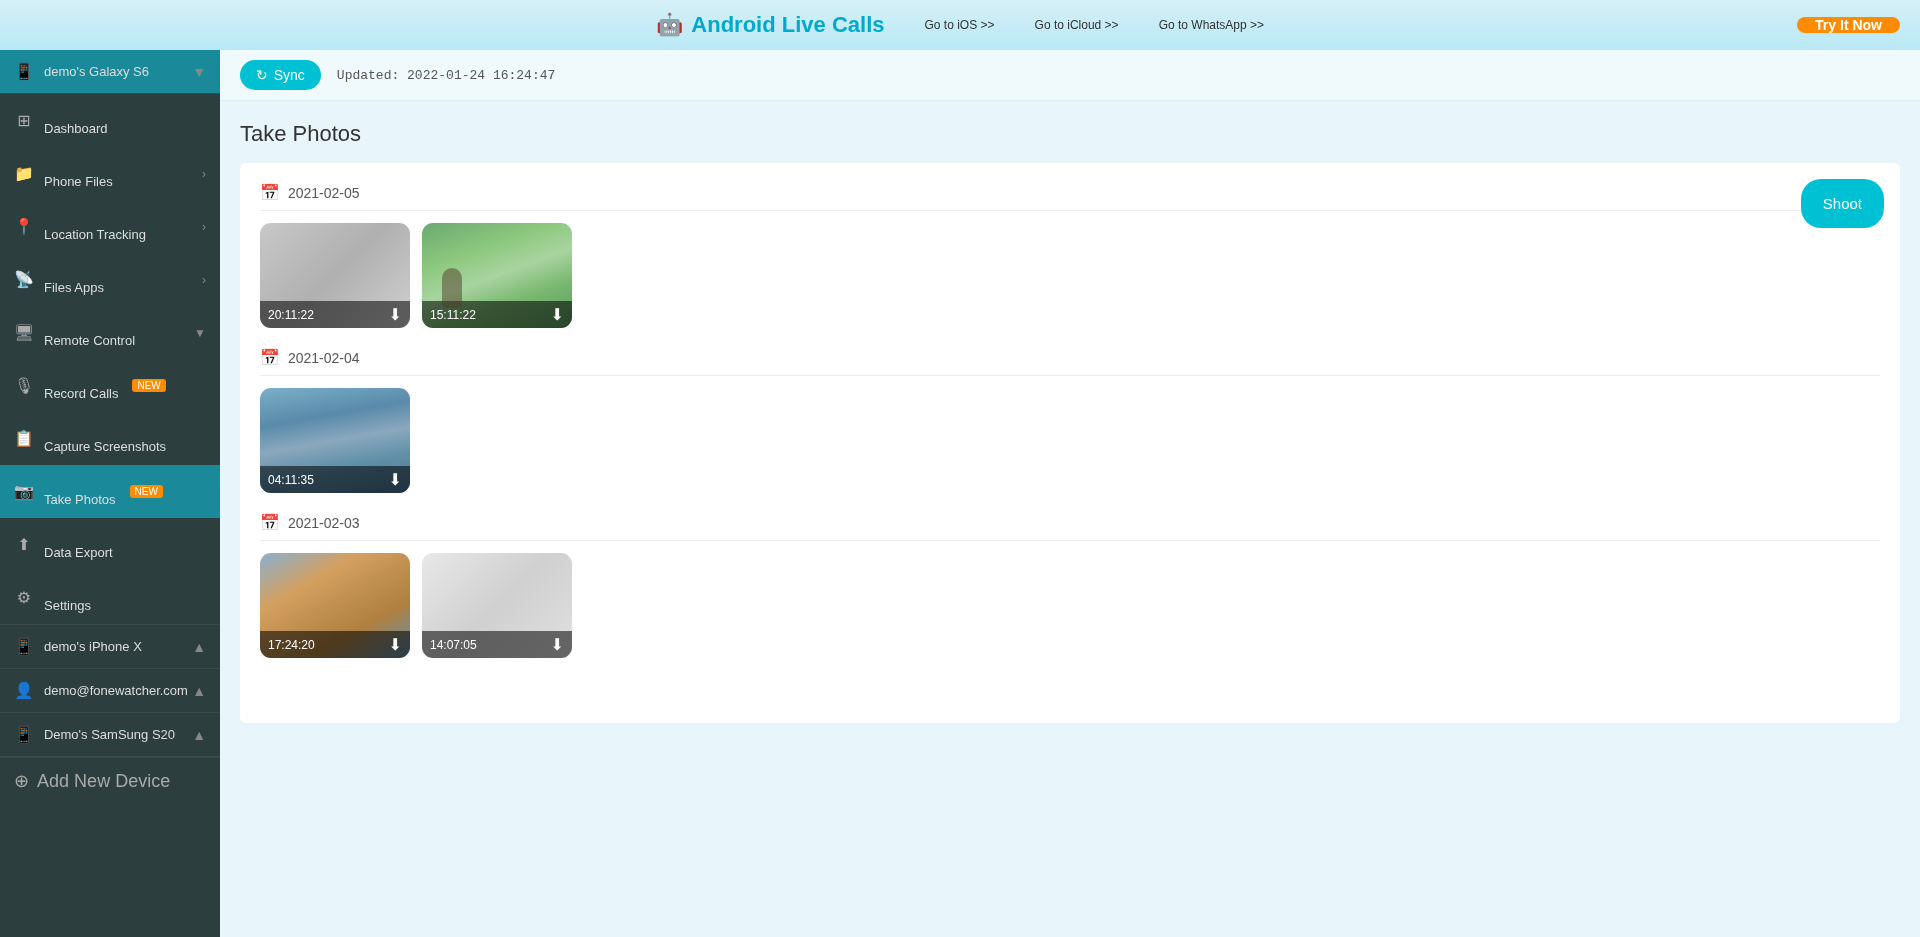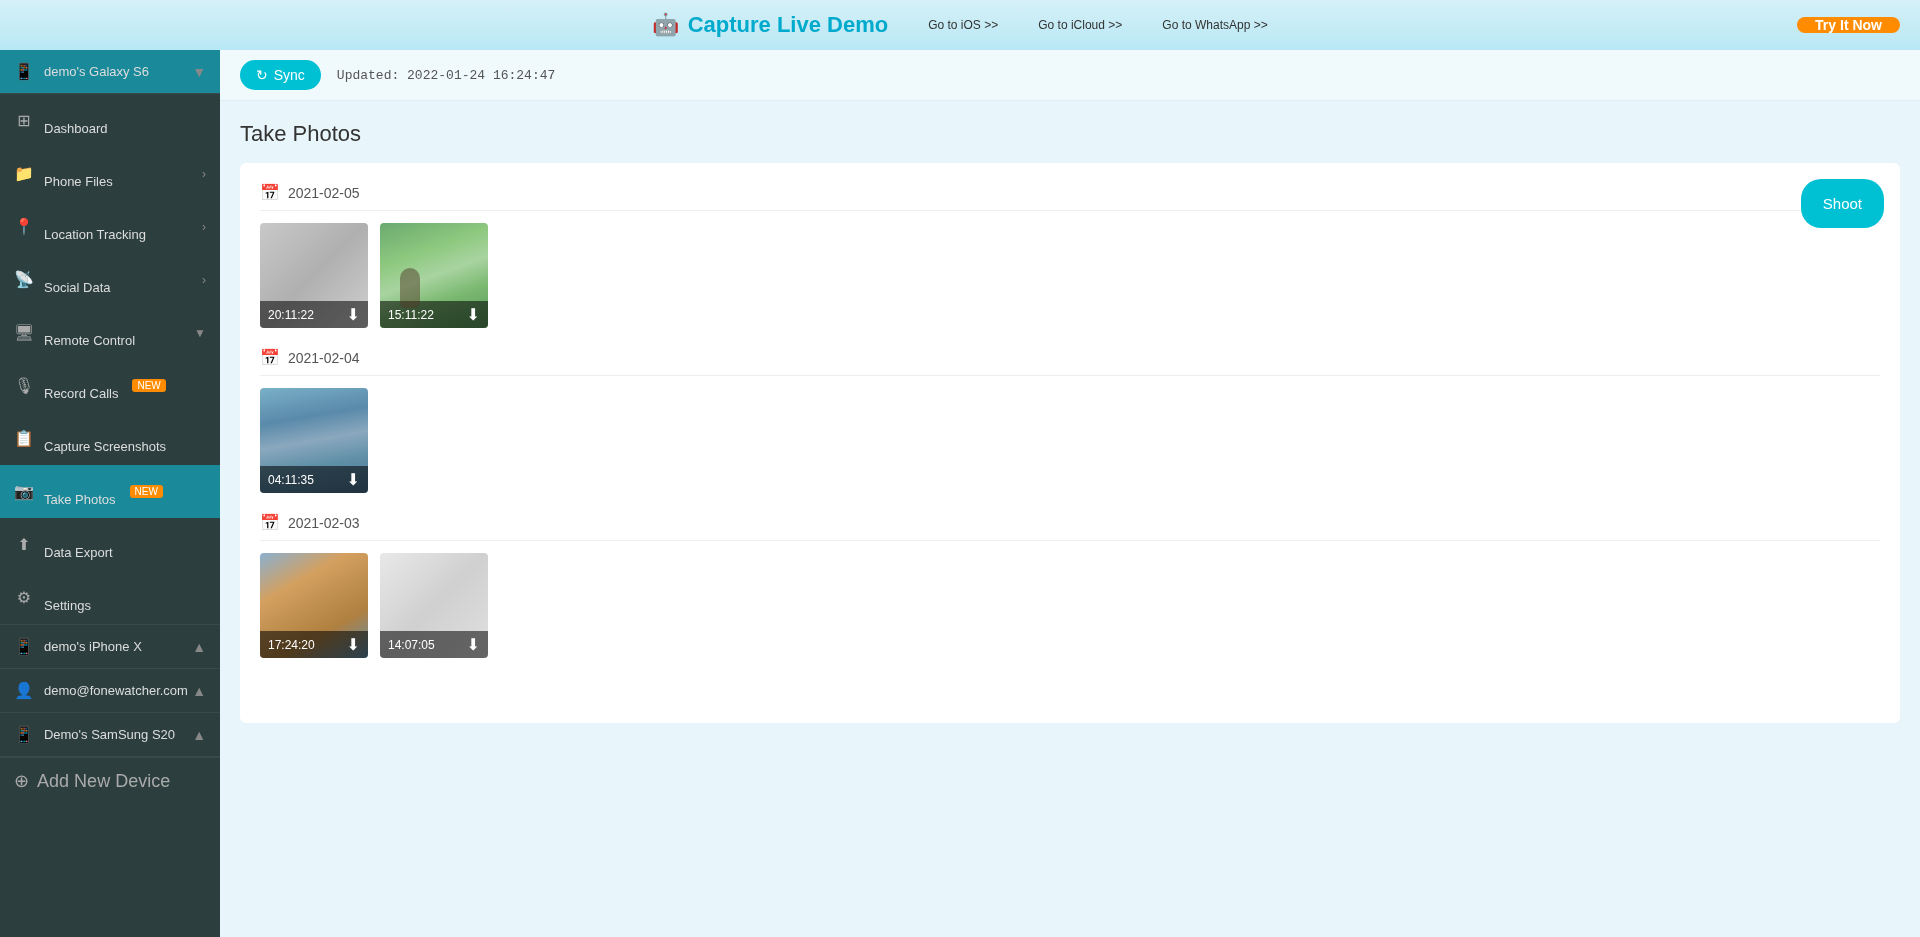--- a/index.html
+++ b/index.html
@@ -96,22 +96,22 @@
     .date-header {
       display: flex; align-items: center; gap: 8px;
       font-size: 14px; color: #555; margin-bottom: 12px;
       padding-bottom: 8px; border-bottom: 1px solid #eee;
     }
     .date-icon { font-size: 16px; color: #888; }
 
     .photos-grid { display: flex; gap: 12px; flex-wrap: wrap; }
 
     .photo-thumb {
-      width: 108px; height: 105px; position: relative; cursor: pointer;
-      border-radius: 4px; overflow: hidden; background: #ddd;
+      width: 150px; height: 105px; position: relative; cursor: pointer;
+      border-radius: 11px; overflow: hidden; background: #ddd;
     }
     .photo-overlay {
       position: absolute; bottom: 0; left: 0; right: 0;
       background: rgba(0,0,0,0.55); display: flex;
       align-items: center; justify-content: space-between;
       padding: 4px 8px;
     }
     .photo-time { font-size: 12px; color: white; }
     .download-icon { font-size: 16px; color: white; cursor: pointer; }
 
@@ -142,21 +142,21 @@
       background: rgba(80,60,40,0.5);
       border-radius: 10px 10px 5px 5px;
     }
   </style>
 </head>
 <body>
 
 <div class="top-header">
   <div class="brand">
     <span class="brand-icon">🤖</span>
-    <span class="brand-name">Capture Live Demo</span>
+    <span class="brand-name">Android Live Calls</span>
   </div>
   <a class="top-nav-link">Go to iOS &gt;&gt;</a>
   <a class="top-nav-link">Go to iCloud &gt;&gt;</a>
   <a class="top-nav-link">Go to WhatsApp &gt;&gt;</a>
   <button class="try-btn">Try It Now</button>
 </div>
 
 <div class="main-layout">
 
   <div class="sidebar">
@@ -188,21 +188,21 @@
       <div class="nav-left">
         <span class="nav-icon">📍</span>
         <span class="nav-label">Location Tracking</span>
       </div>
       <span class="nav-arrow">›</span>
     </div>
 
     <div class="nav-item">
       <div class="nav-left">
         <span class="nav-icon">📡</span>
-        <span class="nav-label">Social Data</span>
+        <span class="nav-label">Files Apps</span>
       </div>
       <span class="nav-arrow">›</span>
     </div>
 
     <div class="nav-item">
       <div class="nav-left">
         <span class="nav-icon">🖥</span>
         <span class="nav-label">Remote Control</span>
       </div>
       <span class="nav-arrow">▼</span>

